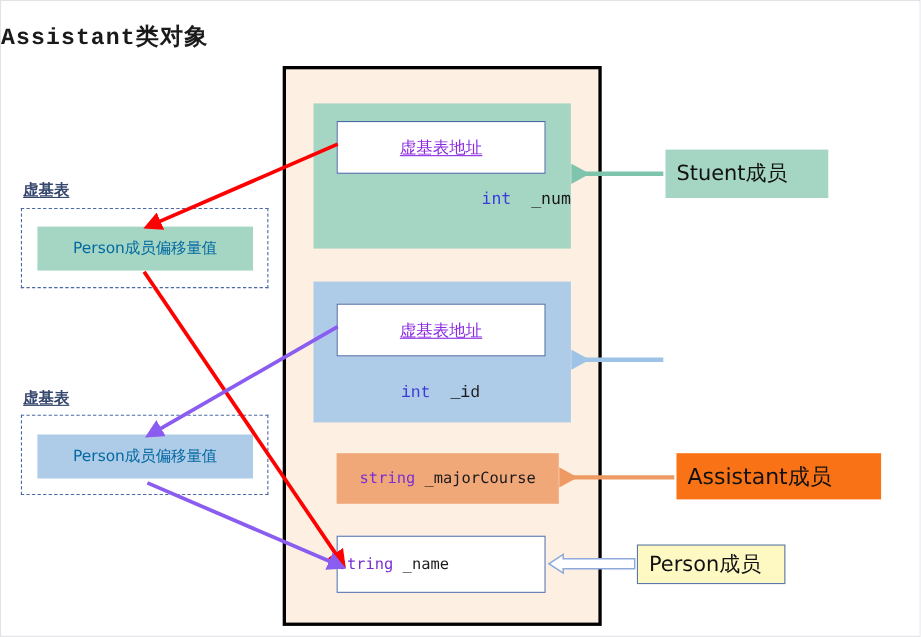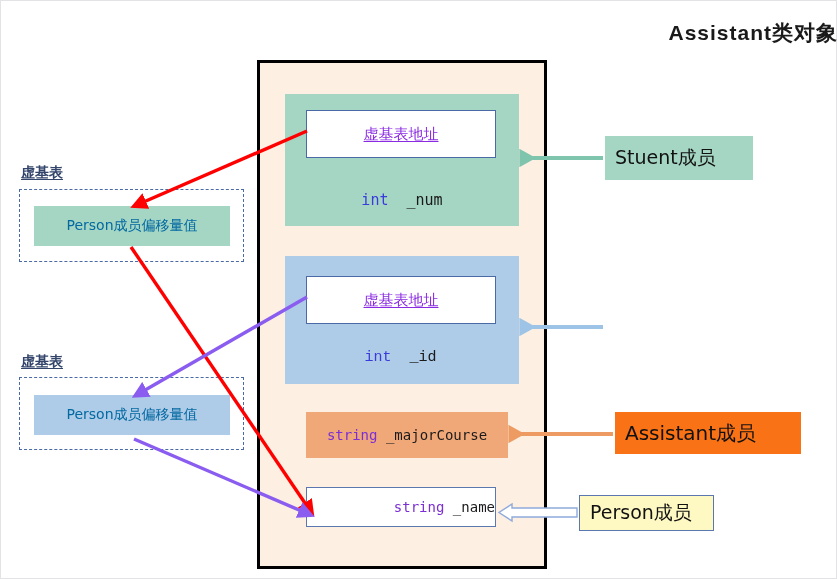--- a/index.html
+++ b/index.html
@@ -15,22 +15,22 @@
     box-sizing:border-box;
     border:1px solid #e3e3e6;
     background:#ffffff;
   }
   .abs{position:absolute;}
   #svg-arrows{position:absolute;left:0;top:0;width:837px;height:579px;pointer-events:none;}
 
   
   #title{
     left:0;top:18px;width:837px;
-    text-align:right;
-    font-family:Liberation Sans, sans-serif;
+    text-align:left;
+    font-family:Liberation Mono, monospace;
     font-size:21px;font-weight:bold;color:#1a1a1a;
     letter-spacing:1px;
   }
 
   
   #object-box{
     left:256px;top:59px;width:290px;height:509px;
     box-sizing:border-box;
     border:3px solid #000000;
     background:#fdefe1;
@@ -59,38 +59,38 @@
     text-underline-offset:2px;
   }
 
   .field-text{
     position:absolute;
     font-family:"DejaVu Sans Mono","Liberation Mono",monospace;
     font-size:15px;
     white-space:pre;
     text-align:center;
   }
-  #num-field{left:284px;top:190px;width:234px;}
+  #num-field{left:284px;top:170px;width:234px;text-align:right;}
   #id-field{left:284px;top:348px;width:231px;font-family:Liberation Mono, monospace;}
   .kw{color:#3b3bdb;}
   .kw-purple{color:#7b2fd4;}
   .id-name{color:#1a1a1a;}
 
   #majorcourse-box{
     left:305px;top:411px;width:202px;height:46px;
     box-sizing:border-box;
     background:#f0a879;
     display:flex;align-items:center;justify-content:center;
   }
   #name-box{
-    left:305px;top:486px;width:190px;height:40px;
+    left:305px;top:486px;width:190px;height:52px;
     box-sizing:border-box;
     background:#ffffff;
     border:1px solid #5b77b0;
-    display:flex;align-items:center;justify-content:flex-end;
+    display:flex;align-items:center;justify-content:flex-start;
   }
   .code-text{
     font-family:"DejaVu Sans Mono","Liberation Mono",monospace;
     font-size:14px;white-space:pre;
   }
 
   
   .vbt-label{
     position:absolute;
     font-family:"DejaVu Sans","Liberation Sans",sans-serif;

